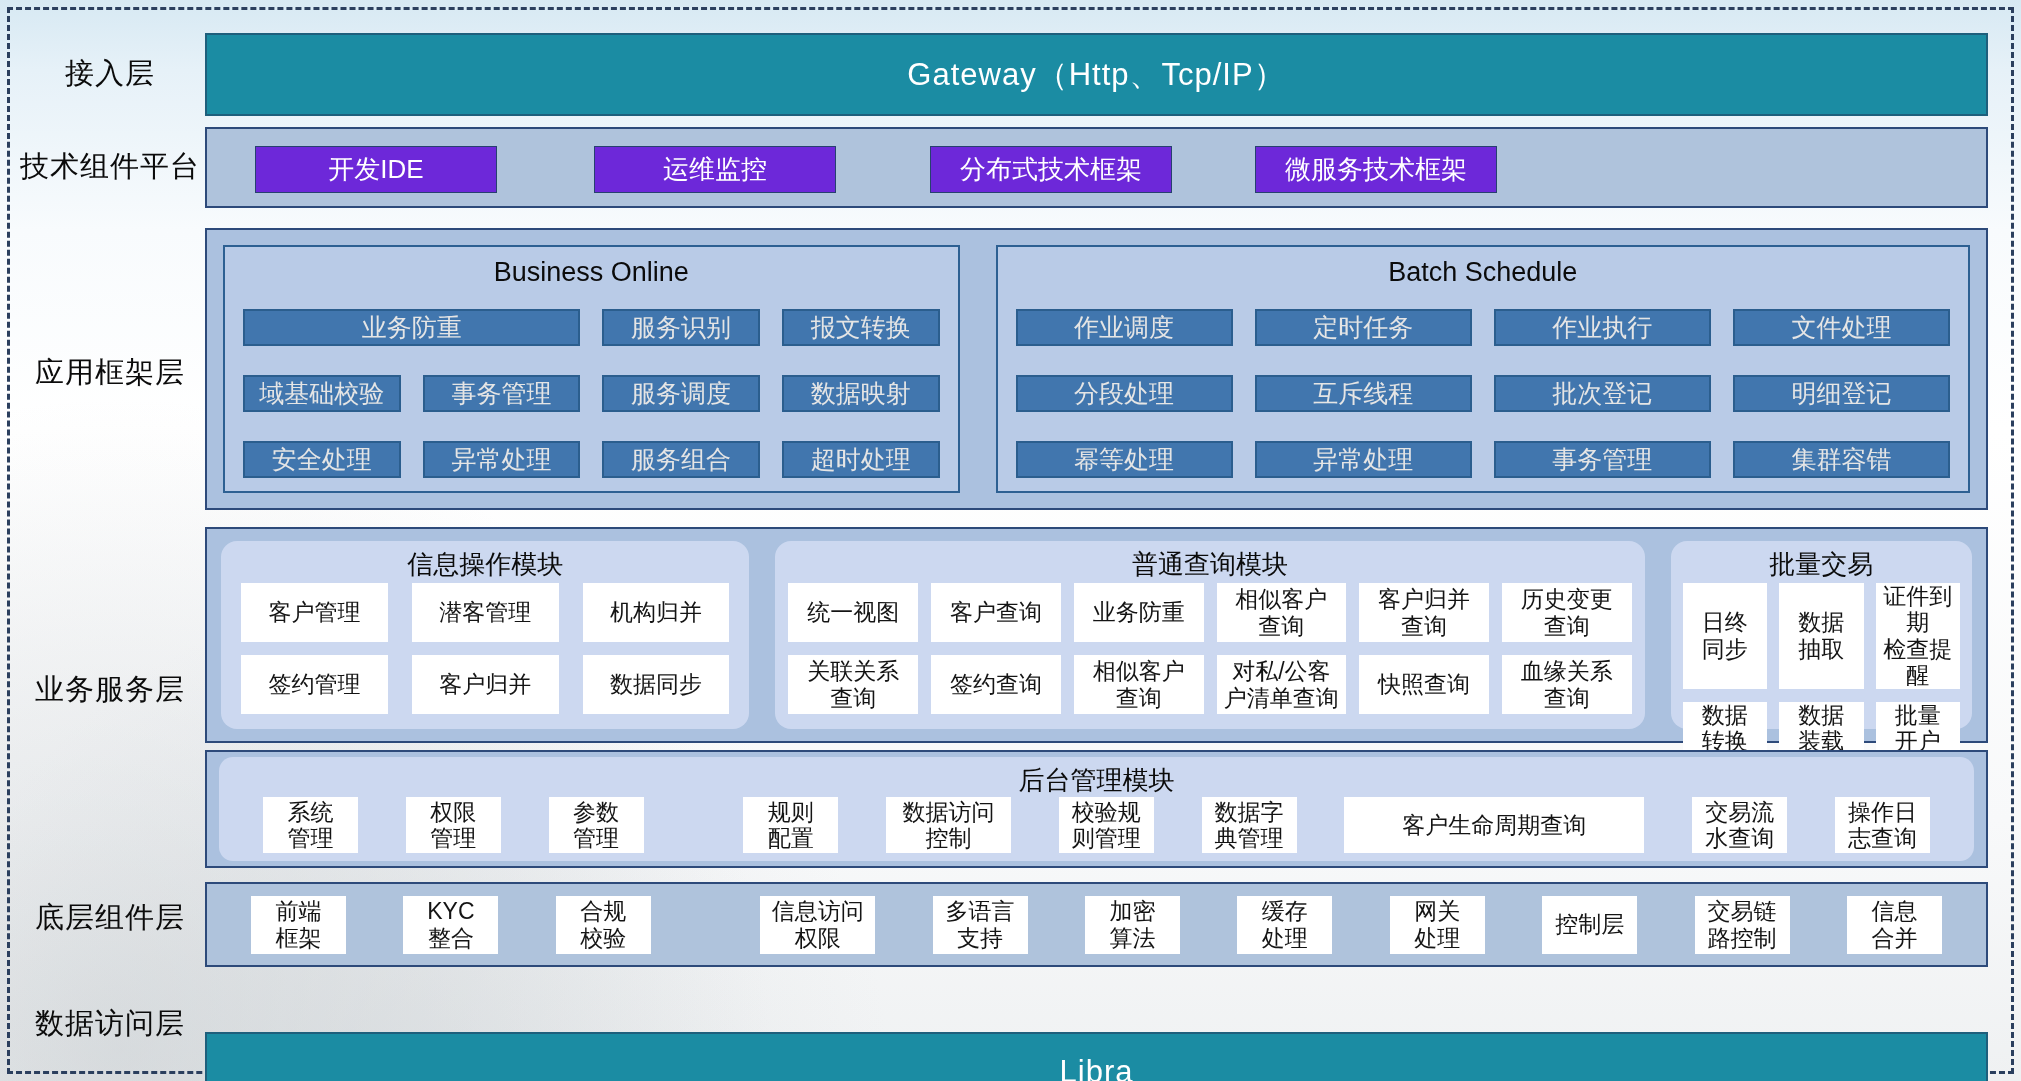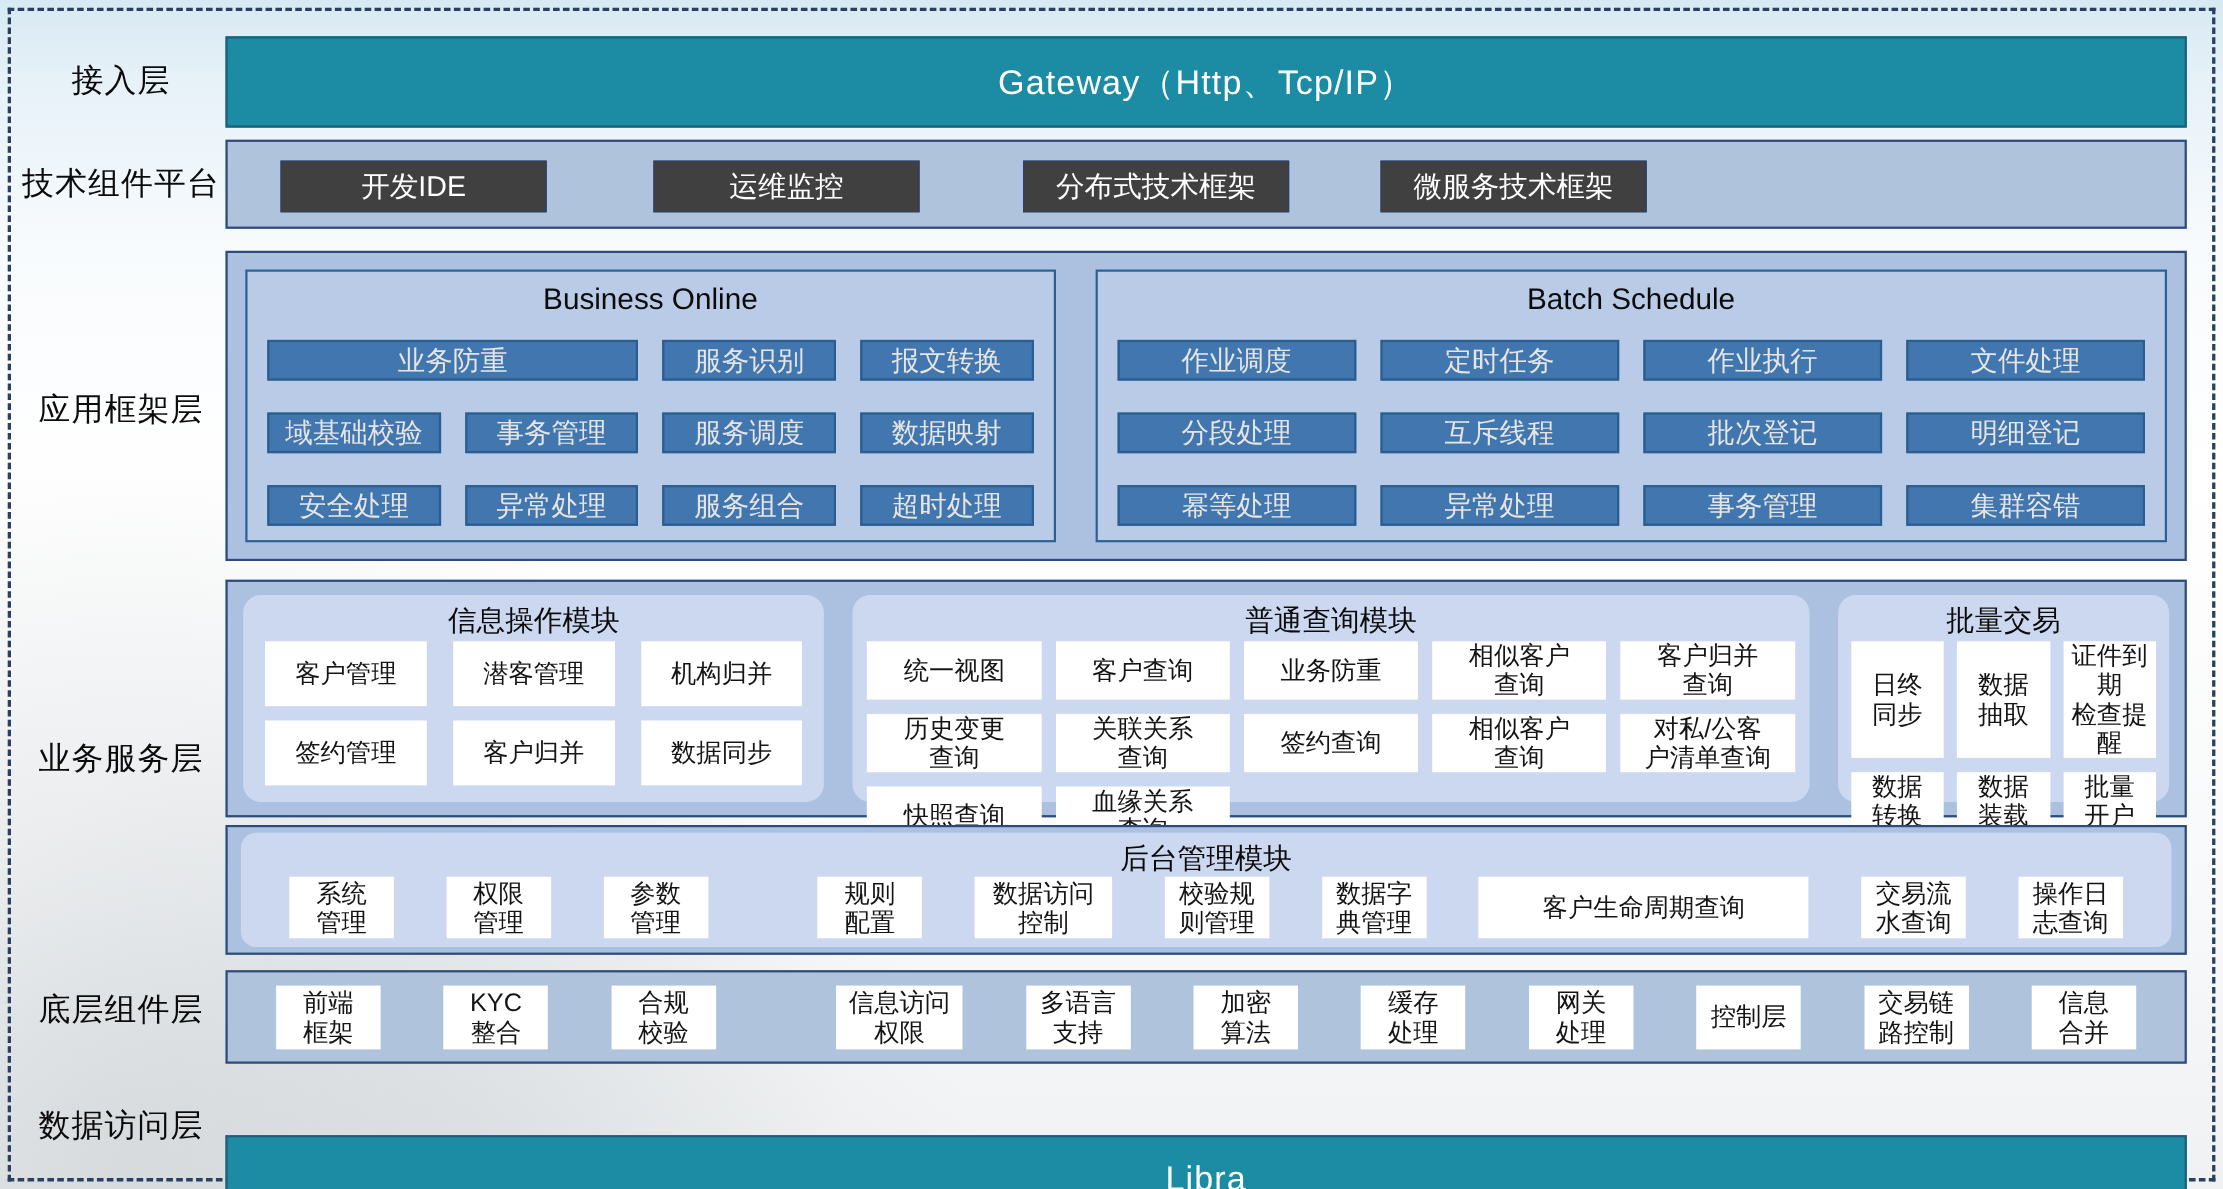--- a/index.html
+++ b/index.html
@@ -15,33 +15,33 @@
       radial-gradient(circle at 20% 100%, rgba(205,210,214,.35), rgba(205,210,214,0) 25%),
       linear-gradient(180deg,#d7e9f3 0px,#e6f1f8 70px,#f8fbfd 230px,#ffffff 430px,#f8f9fa 820px,#eff1f2 1081px);
   }
   .frame{position:absolute;left:7px;top:7px;right:7px;bottom:7px;border:3px dashed #2b3f5e;pointer-events:none;}
   .llabel{position:absolute;left:12px;width:196px;text-align:center;font-size:29px;color:#0b0b0b;transform:translateY(-50%);letter-spacing:1px;}
   .band{position:absolute;left:205px;width:1783px;border:2px solid #2d4a7a;box-sizing:border-box;}
   .tealbar{background:#1b8ca3;border-color:#1e5f7c;color:#fff;display:flex;align-items:center;justify-content:center;font-size:31px;letter-spacing:1px;}
   .gateway{top:33px;height:83px;}
   .libra{top:984px;height:80px;margin-top:48px;}
   .techband{top:127px;height:81px;background:#afc3dc;}
-  .techbtn{position:absolute;top:17px;height:47px;width:242px;background:#404040;border:1px solid #27416f;box-sizing:border-box;color:#fff;display:flex;align-items:center;justify-content:center;font-size:26px;}
+  .techbtn{position:absolute;top:17px;height:47px;width:242px;background:#6d28d9;border:1px solid #27416f;box-sizing:border-box;color:#fff;display:flex;align-items:center;justify-content:center;font-size:26px;}
   .fwband{top:228px;height:282px;background:#abc1df;padding:15px 16px;display:flex;gap:36px;}
   .fwbox{border:2px solid #2d6092;background:#b9cbe7;display:flex;flex-direction:column;box-sizing:border-box;}
   .fwttl{text-align:center;font-size:27px;color:#0b0b0b;height:46px;line-height:50px;}
   .fwgrid{display:grid;grid-template-columns:repeat(4,1fr);gap:13px 22px;padding:0 18px 16px;flex:1;}
   .fwbtn{background:#4176ae;border:2px solid #2b5e8e;box-sizing:border-box;color:#e5e5e5;display:flex;align-items:center;justify-content:center;font-size:25px;margin-top:16px;}
   .span2{grid-column:span 2;}
   .svcband{top:527px;height:216px;background:#abc1df;padding:12px 14px;display:flex;gap:26px;}
   .mod{background:#ccd8f0;border-radius:16px;display:flex;flex-direction:column;box-sizing:border-box;}
   .mttl{text-align:center;font-size:26px;color:#0b0b0b;height:40px;line-height:46px;}
   .modgrid{display:grid;flex:1;gap:13px 24px;padding:2px 20px 15px;}
   .g3{grid-template-columns:repeat(3,1fr);}
-  .g6{grid-template-columns:repeat(5,1fr);gap:13px 13px;padding:2px 13px 15px;}
+  .g6{grid-template-columns:repeat(6,1fr);gap:13px 13px;padding:2px 13px 15px;}
   .gb{grid-template-columns:repeat(3,1fr);gap:13px 12px;padding:2px 12px 15px;}
   .cell{background:#ffffff;color:#141414;display:flex;align-items:center;justify-content:center;text-align:center;font-size:23px;line-height:1.15;white-space:pre-line;}
   .adminband{top:750px;height:118px;background:#abc1df;padding:5px 12px;}
   .adminmod{width:100%;height:100%;background:#ccd8f0;border-radius:14px;display:flex;flex-direction:column;box-sizing:border-box;}
   .adminrow{display:flex;justify-content:space-between;align-items:center;flex:1;padding:0 44px 12px;}
   .adminrow .cell{height:56px;}
   .baseband{top:882px;height:85px;background:#afc3dc;display:flex;justify-content:space-between;align-items:center;padding:0 44px;}
   .baseband .cell{height:58px;}
   .w95{width:95px;}.w115{width:115px;}.w125{width:125px;}.w300{width:300px;}
   .gapx{margin-left:52px;}

